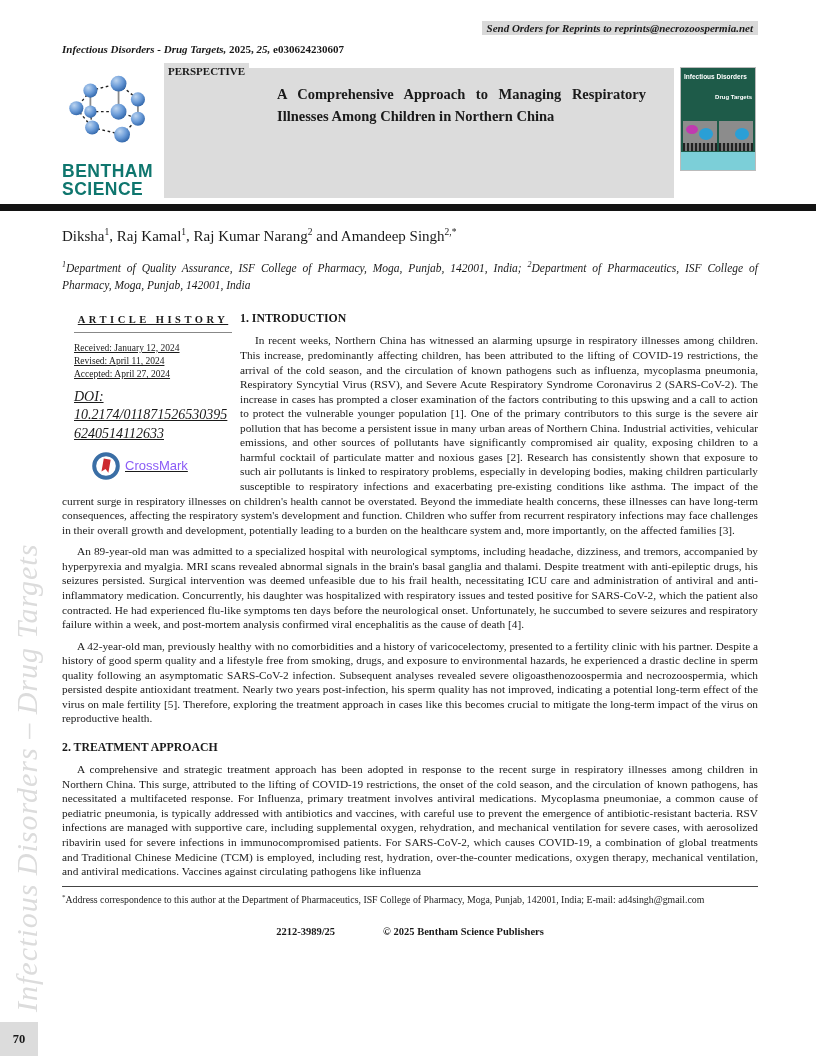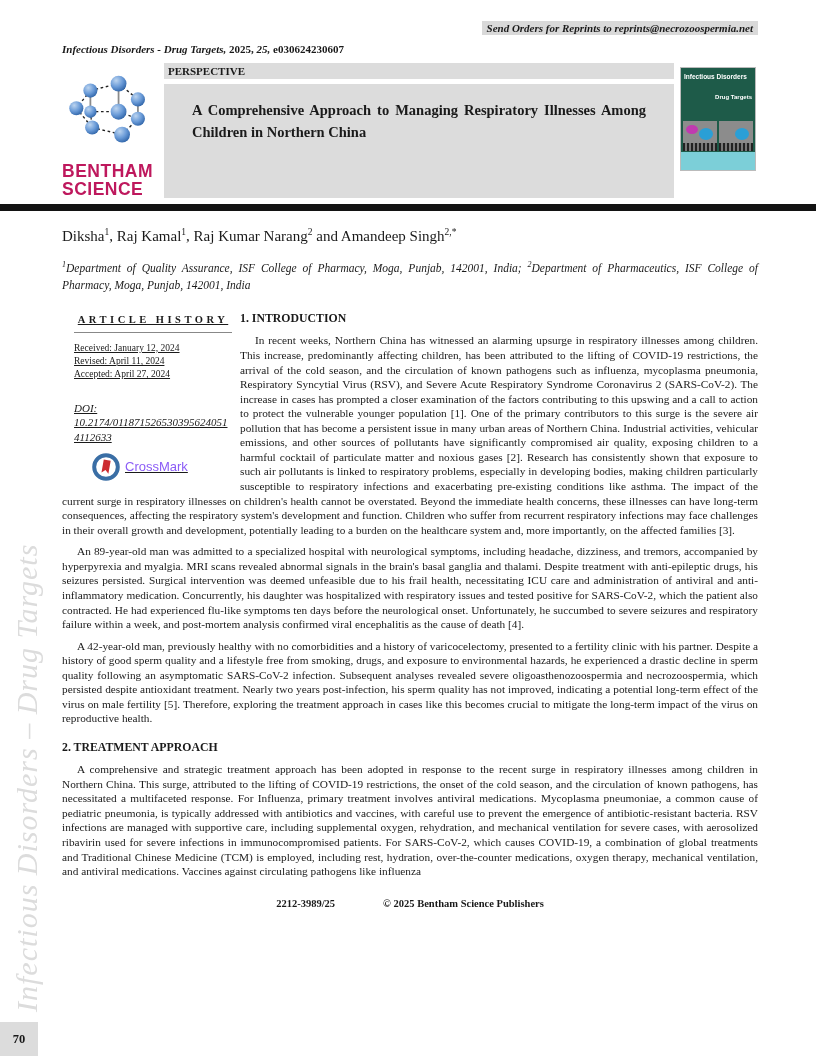--- a/index.html
+++ b/index.html
@@ -28,22 +28,22 @@
   .reprint-line .hl { background:#d9d9d9; padding:1px 5px; }
   .journal-line { font-size:11px; margin-top:9px; }
   .journal-line .jname { font-weight:bold; font-style:italic; }
   .journal-line .jyear { font-weight:bold; }
   .journal-line .jvol { font-weight:bold; font-style:italic; }
   .journal-line .jart { font-weight:bold; }
   
   .masthead { display:flex; margin-top:8px; align-items:stretch; }
   .logo-col { width:102px; padding-top:10px; }
   .logo-col svg { display:block; margin-left:2px; }
-  .wordmark { color:#be185d; font-family:"Liberation Sans", sans-serif; font-weight:bold; font-size:17.5px; line-height:1.0; letter-spacing:0.5px; margin-top:2px; }
-  .mid-col { flex:1; display:flex; flex-direction:column; }
+  .wordmark { color:#0f766e; font-family:"Liberation Sans", sans-serif; font-weight:bold; font-size:17.5px; line-height:1.0; letter-spacing:0.5px; margin-top:2px; }
+  .mid-col { flex:1; display:flex; flex-direction:row; }
   .ptype-strip { background:#dcdcdc; font-weight:bold; font-size:11px; padding:2px 4px; }
   .title-block { background:#dcdcdc; margin-top:5px; flex:1; padding:15px 28px; }
   .title-block h1 { font-size:14.5px; line-height:1.55; font-weight:bold; text-align:justify; }
   .cover-col { width:78px; margin-left:6px; padding-top:4px; }
   .cover {
     width:76px; height:104px; border:1px solid #bbb; display:flex; flex-direction:column;
     font-family:"Liberation Sans", sans-serif;
   }
   .cover-top { background:#1e5b49; color:#fff; flex:0 0 52px; padding:5px 3px 2px; }
   .cover-t1 { font-size:6.5px; font-weight:bold; }
@@ -59,21 +59,21 @@
   .authors { margin-top:16px; font-size:15px; }
   .authors sup { font-size:9.5px; }
   .affils { margin-top:14px; font-style:italic; font-size:11.5px; line-height:1.45; text-align:justify; }
   .affils sup { font-size:8px; font-style:italic; }
   
   .body-text { margin-top:18px; font-size:11.3px; line-height:1.29; text-align:justify; }
   .history-box { float:left; width:178px; padding:2px 8px 0 12px; margin-bottom:6px;text-decoration:underline; }
   .hist-head { font-weight:bold; font-size:10.5px; letter-spacing:3.5px; text-align:center; }
   .hist-rule { border:none; border-top:1px solid #888; margin:5px 0 9px; }
   .hist-dates { font-size:9.5px; line-height:1.4; }
-  .hist-doi { margin-top:19px; font-size:11px; font-style:italic; line-height:1.35; word-break:break-all; }
+  .hist-doi { margin-top:6px; font-size:14px; font-style:italic; line-height:1.35; word-break:break-all; }
   .crossmark { display:flex; align-items:center; margin:8px 0 0 18px; }
   .crossmark svg { flex:0 0 auto; }
   .cm-label { font-family:"Liberation Sans", sans-serif; font-size:13px; color:#8b5cf6; margin-left:5px; }
   .sec-head { font-weight:bold; font-size:11.8px; margin:2px 0 7px; }
   .sec-head.second { margin-top:14px; }
   .body-text p { text-indent:15px; margin-bottom:7px; }
   
   .footnote { border-top:1px solid #444; margin-top:6px; padding-top:5px; font-size:9.8px; line-height:1.45; text-align:justify; }
   .footnote sup { font-size:7px; }
   .footer-line { text-align:center; margin-top:19px; font-size:10.5px; }
@@ -194,18 +194,21 @@
 
     <div class="sec-head">1. INTRODUCTION</div>
     <p>In recent weeks, Northern China has witnessed an alarming upsurge in respiratory illnesses among children. This increase, predominantly affecting children, has been attributed to the lifting of COVID-19 restrictions, the arrival of the cold season, and the circulation of known pathogens such as influenza, mycoplasma pneumonia, Respiratory Syncytial Virus (RSV), and Severe Acute Respiratory Syndrome Coronavirus 2 (SARS-CoV-2). The increase in cases has prompted a closer examination of the factors contributing to this upswing and a call to action to protect the vulnerable younger population [1]. One of the primary contributors to this surge is the severe air pollution that has become a persistent issue in many urban areas of Northern China. Industrial activities, vehicular emissions, and other sources of pollutants have significantly compromised air quality, exposing children to a harmful cocktail of particulate matter and noxious gases [2]. Research has consistently shown that exposure to such air pollutants is linked to respiratory problems, especially in developing bodies, making children particularly susceptible to respiratory infections and exacerbating pre-existing conditions like asthma. The impact of the current surge in respiratory illnesses on children's health cannot be overstated. Beyond the immediate health concerns, these illnesses can have long-term consequences, affecting the respiratory system's development and function. Children who suffer from recurrent respiratory infections may face challenges in their overall growth and development, potentially leading to a burden on the healthcare system and, more importantly, on the affected families [3].</p>
     <p>An 89-year-old man was admitted to a specialized hospital with neurological symptoms, including headache, dizziness, and tremors, accompanied by hyperpyrexia and myalgia. MRI scans revealed abnormal signals in the brain's basal ganglia and thalami. Despite treatment with anti-epileptic drugs, his seizures persisted. Surgical intervention was deemed unfeasible due to his frail health, necessitating ICU care and administration of antiviral and anti-inflammatory medication. Concurrently, his daughter was hospitalized with respiratory issues and tested positive for SARS-CoV-2, which the patient also contracted. He had experienced flu-like symptoms ten days before the neurological onset. Unfortunately, he succumbed to severe seizures and respiratory failure within a week, and post-mortem analysis confirmed viral encephalitis as the cause of death [4].</p>
     <p>A 42-year-old man, previously healthy with no comorbidities and a history of varicocelectomy, presented to a fertility clinic with his partner. Despite a history of good sperm quality and a lifestyle free from smoking, drugs, and exposure to environmental hazards, he experienced a drastic decline in sperm quality following an asymptomatic SARS-CoV-2 infection. Subsequent analyses revealed severe oligoasthenozoospermia and necrozoospermia, which persisted despite antioxidant treatment. Nearly two years post-infection, his sperm quality has not improved, indicating a potential long-term effect of the virus on male fertility [5]. Therefore, exploring the treatment approach in cases like this becomes crucial to mitigate the long-term impact of the virus on reproductive health.</p>
 
     <div class="sec-head second">2. TREATMENT APPROACH</div>
     <p>A comprehensive and strategic treatment approach has been adopted in response to the recent surge in respiratory illnesses among children in Northern China. This surge, attributed to the lifting of COVID-19 restrictions, the onset of the cold season, and the circulation of known pathogens, has necessitated a multifaceted response. For Influenza, primary treatment involves antiviral medications. Mycoplasma pneumoniae, a common cause of pediatric pneumonia, is typically addressed with antibiotics and vaccines, with careful use to prevent the emergence of antibiotic-resistant bacteria. RSV infections are managed with supportive care, including supplemental oxygen, rehydration, and mechanical ventilation for severe cases, with aerosolized ribavirin used for severe infections in immunocompromised patients. For SARS-CoV-2, which causes COVID-19, a combination of global treatments and Traditional Chinese Medicine (TCM) is employed, including rest, hydration, over-the-counter medications, oxygen therapy, mechanical ventilation, and antiviral medications. Vaccines against circulating pathogens like influenza</p>
   </div>
 
+  <div class="footnote">
+    <sup>*</sup><span>Address correspondence to this author at the Department of Pharmaceutics, ISF College of Pharmacy, Moga, Punjab, 142001, India; E-mail: ad4singh@gmail.com</span>
+  </div>
 
   <div class="footer-line">
     <span class="issn">2212-3989/25</span><span class="copyright">© 2025 Bentham Science Publishers</span>
   </div>
 
 </div>
 
 </body></html>

